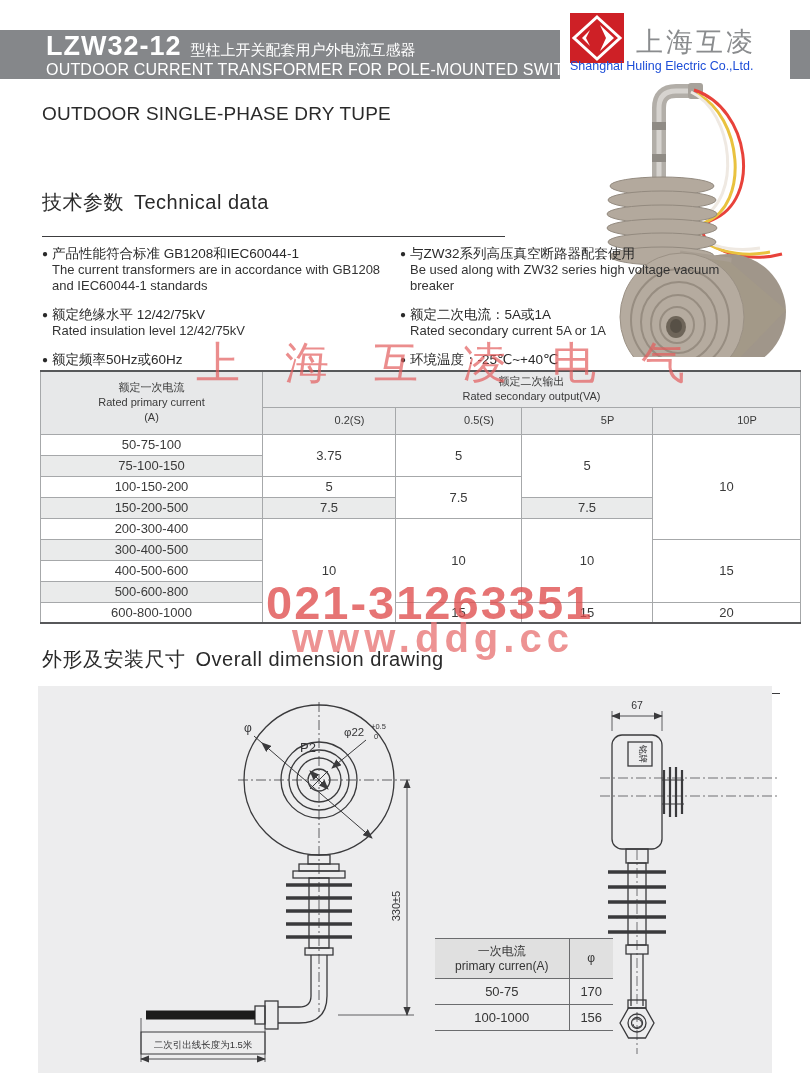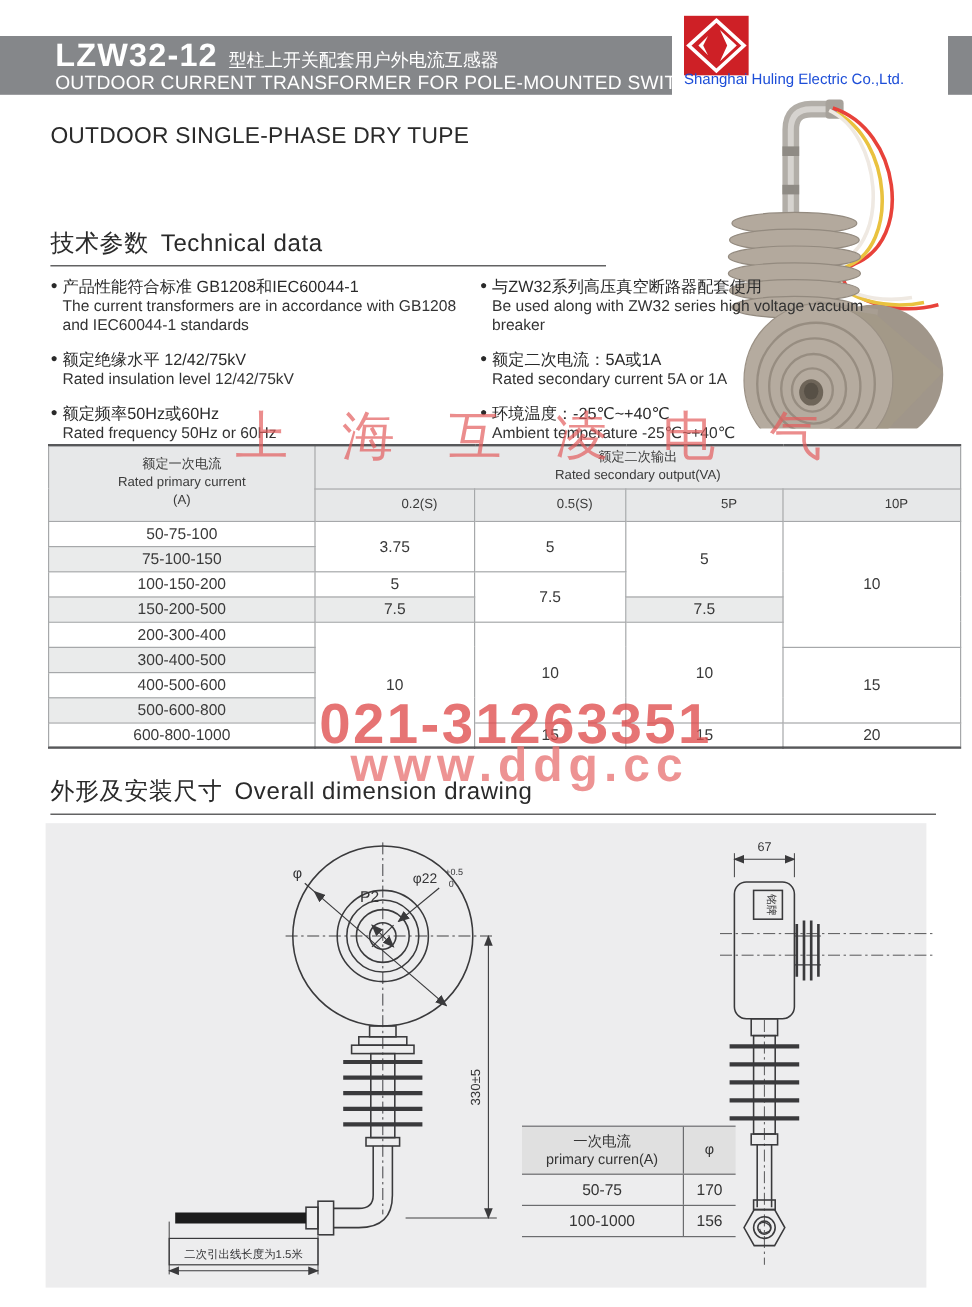--- a/index.html
+++ b/index.html
@@ -16,21 +16,21 @@
   .hdr-line2 { position:absolute; left:46px; top:31px; font-size:16px; letter-spacing:.2px; white-space:nowrap; }
   .logo { position:absolute; left:560px; top:0; width:230px; height:80px; background:#fff; }
   .logo-mark { position:absolute; left:10px; top:13px; width:54px; height:50px; }
   .logo-zh { position:absolute; left:76px; top:24px; font-size:27px; color:#8a8c8e; letter-spacing:3px; white-space:nowrap; }
   .logo-en { position:absolute; left:10px; top:59px; font-size:12.5px; color:#1d4ed8; white-space:nowrap; }
   
   .intro { position:absolute; left:42px; top:99px; }
   .intro-zh { font-size:20px; letter-spacing:2px; }
   .intro-en { font-size:19px; margin-top:4px; letter-spacing:.2px; }
   
-  .sec-head { font-size:20px; letter-spacing:.5px; padding-bottom:5px; border-bottom:1px solid #3c3c3e; }
+  .sec-head { font-size:20px; letter-spacing:.5px; padding-bottom:20px; border-bottom:1px solid #3c3c3e; }
   .sec-head .en { margin-left:10px; }
   
   .tech { position:absolute; left:42px; top:189px; width:740px; }
   .tech .sec-head { width:463px; }
   .cols { display:flex; margin-top:9px; }
   .col-l { width:358px; }
   .col-r { width:330px; }
   .bullet { display:flex; margin-bottom:13px; }
   .dot { font-size:10px; line-height:16px; margin-right:4px; }
   .b-zh { font-size:13.5px; line-height:16px; }
@@ -79,20 +79,21 @@
 
 <div class="logo">
   <svg class="logo-mark" viewBox="0 0 54 50">
     <rect x="0" y="0" width="54" height="50" fill="#CE2026"></rect>
     <g stroke="#fff" fill="none" stroke-width="3">
       <path d="M27 4 L50 25 L27 46 L4 25 Z"></path>
     </g>
     <path d="M20 17 L12 25 L20 33 L16 25 Z" fill="#fff"></path>
     <path d="M30 12 L44 25 L30 38 L36 25 Z" fill="#fff"></path>
   </svg>
+  <div class="logo-zh">上海互凌</div>
   <div class="logo-en">Shanghai Huling Electric Co.,Ltd.</div>
 </div>
 
 <svg class="photo" viewBox="0 0 215 275">
 
   <path d="M69 100 V26 Q69 9 86 9 H101" fill="none" stroke="#b2aea8" stroke-width="14"></path>
   <path d="M69 100 V26 Q69 9 86 9 H101" fill="none" stroke="#d6d3cf" stroke-width="5"></path>
   <rect x="98" y="1" width="15" height="16" rx="3" fill="#a7a29b"></rect>
   <rect x="62" y="40" width="14" height="8" fill="#8f8b85"></rect>
   <rect x="62" y="72" width="14" height="8" fill="#8f8b85"></rect>

